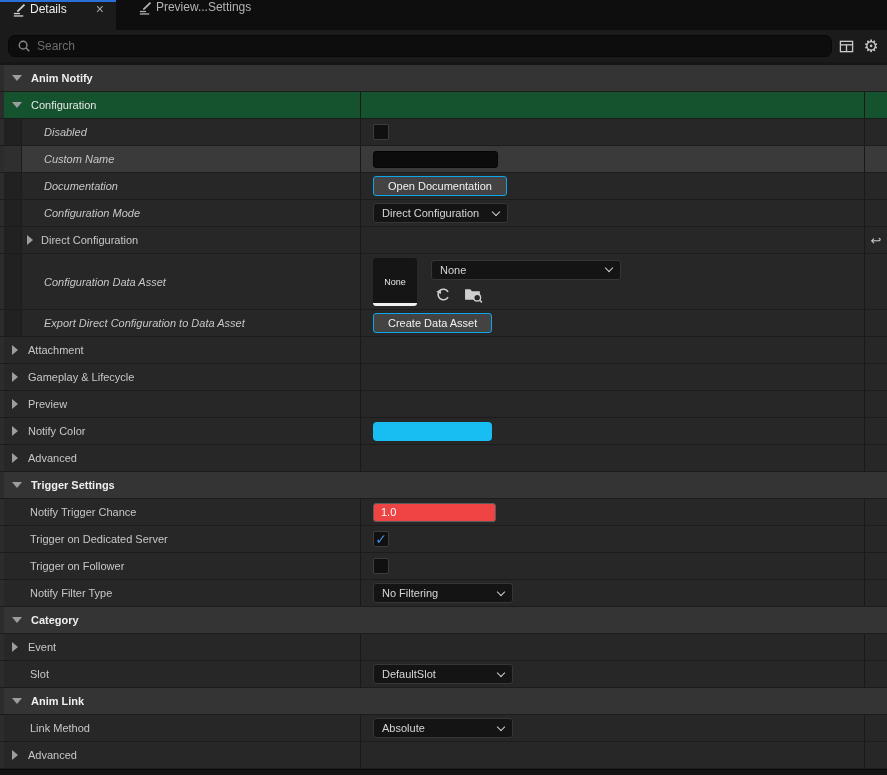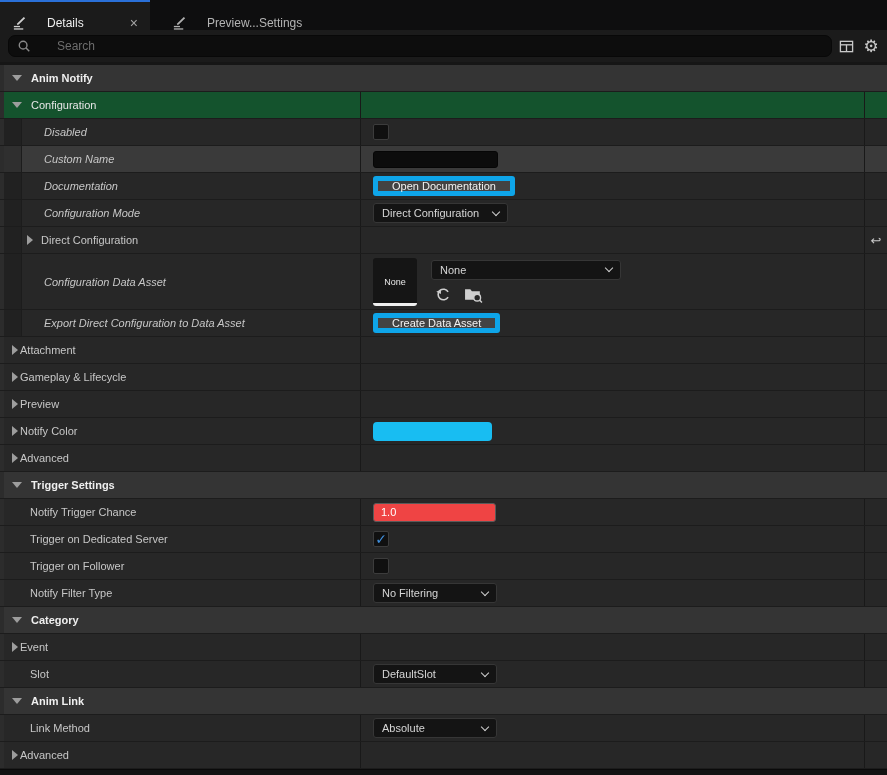--- a/index.html
+++ b/index.html
@@ -2,67 +2,67 @@
 <html><head>
 <meta charset="utf-8">
 <style>
   * { margin:0; padding:0; box-sizing:border-box; }
   html,body { background:#0c0c0c; }
   body { font-family:"Liberation Sans","DejaVu Sans",sans-serif; }
   .app { width:887px; height:775px; background:#1a1a1a; overflow:hidden; position:relative; }
 
   
   .tabbar { height:30px; background:#0e0e0f; display:flex; align-items:stretch; }
-  .tab { display:flex; align-items:flex-end; gap:20px; padding:0 12px; color:#b4b4b4; font-size:12px; cursor:pointer; }
+  .tab { display:flex; align-items:flex-start; gap:3px; padding:0 12px; color:#b4b4b4; font-size:12px; cursor:pointer; }
   .tab.active { background:#1b1b1b; border-top:2px solid #2a70d8; color:#efefef; }
   .tab .close-x { margin-left:26px; color:#a5a5a5; font-size:14px; line-height:1; }
   .tab.inactive { margin-left:10px; }
 
   
   .searchrow { height:32px; background:#1b1b1b; display:flex; align-items:center; padding:0 5px 0 8px; }
   .searchbox { flex:1; height:22px; background:#0d0d0d; border:1px solid #080808; border-radius:7px; display:flex; align-items:center; padding:0 8px; gap:6px; }
-  .searchbox input { flex:1; background:transparent; border:none; outline:none; color:#dddddd; font-size:12px;margin-left:20px; }
+  .searchbox input { flex:1; background:transparent; border:none; outline:none; color:#dddddd; font-size:12px; }
   .searchbox input::placeholder { color:#6d6d6d; }
   .icon-btn { width:22px; height:22px; display:flex; align-items:center; justify-content:center; margin-left:3px; color:#c9c9c9; cursor:pointer; }
   .gear-glyph { font-size:17px; line-height:1; }
 
   .spacer { height:3px; background:#161616; }
 
   
   .row { display:flex; align-items:stretch; height:27px; background:#272727; border-bottom:1px solid #1c1c1c; }
   .row.tall { height:56px; }
   .strip { width:4px; background:#2c2c2c; flex:none; }
   .gutter { width:18px; background:#212121; border-right:1px solid #1c1c1c; flex:none; }
   .cell-name { flex:1; display:flex; align-items:center; color:#c7c7c7; font-size:11px; overflow:hidden; white-space:nowrap; }
   .cell-value { width:504px; flex:none; border-left:1px solid #191919; display:flex; align-items:center; padding-left:12px; }
   .cell-right { width:23px; flex:none; border-left:1px solid #191919; display:flex; align-items:center; justify-content:center; color:#c8c8c8; font-size:13px; }
 
   .row.cat-header { background:#343434; }
   .row.cat-header .cell-name { color:#efefef; font-weight:bold; padding-left:8px; gap:9px; }
   .row.subheader { background:#14532d; }
   .row.subheader .cell-name { color:#e6e6e6; padding-left:8px; gap:9px; }
-  .row.group .cell-name { padding-left:8px; gap:2px;text-align:center; }
+  .row.group .cell-name { padding-left:8px; gap:10px;text-align:center; }
   .row.child .cell-name { padding-left:22px;font-style:italic; }
   .row.child-exp .cell-name { padding-left:5px; gap:8px; }
   .row.lvl1 .cell-name { padding-left:26px; }
   .row.hl { background:#3a3a3a; }
   .row.hl .gutter { background:#2f2f2f; }
 
   .tri-down { width:0; height:0; border-left:5px solid transparent; border-right:5px solid transparent; border-top:6px solid #9d9d9d; flex:none; }
   .tri-right { width:0; height:0; border-top:5px solid transparent; border-bottom:5px solid transparent; border-left:6px solid #9d9d9d; flex:none; }
 
   
   .checkbox { width:16px; height:16px; background:#101010; border:1px solid #3c3c3c; border-radius:2px; display:flex; align-items:center; justify-content:center; cursor:pointer; }
   .checkbox .check { color:#3f8fdd; font-size:14px; font-weight:bold; line-height:1; margin-top:-1px; }
   .textbox { width:125px; height:17px; background:#0c0c0c; border:1px solid #060606; border-radius:3px; color:#dddddd; font-size:11px; padding:0 6px; outline:none; }
-  .btn { height:20px; background:#434343; border:5px solid #0ea5e9; border-radius:3px; color:#f1f1f1; font-size:11px; padding:0 14px; display:flex; align-items:center; cursor:pointer; white-space:nowrap; }
+  .btn { height:20px; background:#434343; border:1px solid #0ea5e9; border-radius:3px; color:#f1f1f1; font-size:11px; padding:0 14px; display:flex; align-items:center; cursor:pointer; white-space:nowrap; }
   .dd { height:20px; background:#141414; border:1px solid #363636; border-radius:3px; color:#d6d6d6; font-size:11px; padding:0 8px; display:flex; align-items:center; cursor:pointer; }
   .dd .chev { margin-left:auto; }
   .chev { width:6px; height:6px; border-right:1.5px solid #cfcfcf; border-bottom:1.5px solid #cfcfcf; transform:rotate(45deg); margin-top:-3px; flex:none; }
-  .w135 { width:135px; } .w124 { width:124px; } .w190 { width:190px; }
+  .w135 { width:135px; } .w124 { width:140px; } .w190 { width:190px; }
   .spin { width:123px; height:19px; background:#ef4444; border:1px solid #5a5a5a; border-radius:3px; color:#ffffff; font-size:11px; padding:0 7px; outline:none; }
   .swatch { width:119px; height:19px; border-radius:4px; cursor:pointer; }
 
   
   .asset-wrap { display:flex; align-items:center; gap:14px; }
   .thumb { width:44px; height:48px; background:#151515; border-radius:3px; position:relative; display:flex; align-items:center; justify-content:center; color:#e8e8e8; font-size:9px; overflow:hidden; cursor:pointer; }
   .thumb .thumb-bar { position:absolute; left:0; right:0; bottom:0; height:3px; background:#f0f0f0; }
   .asset-col { display:flex; flex-direction:column; gap:6px; }
   .asset-icons { display:flex; gap:10px; margin-left:2px; }
   .asset-icons .icon-btn { width:20px; height:18px; margin:0; }

